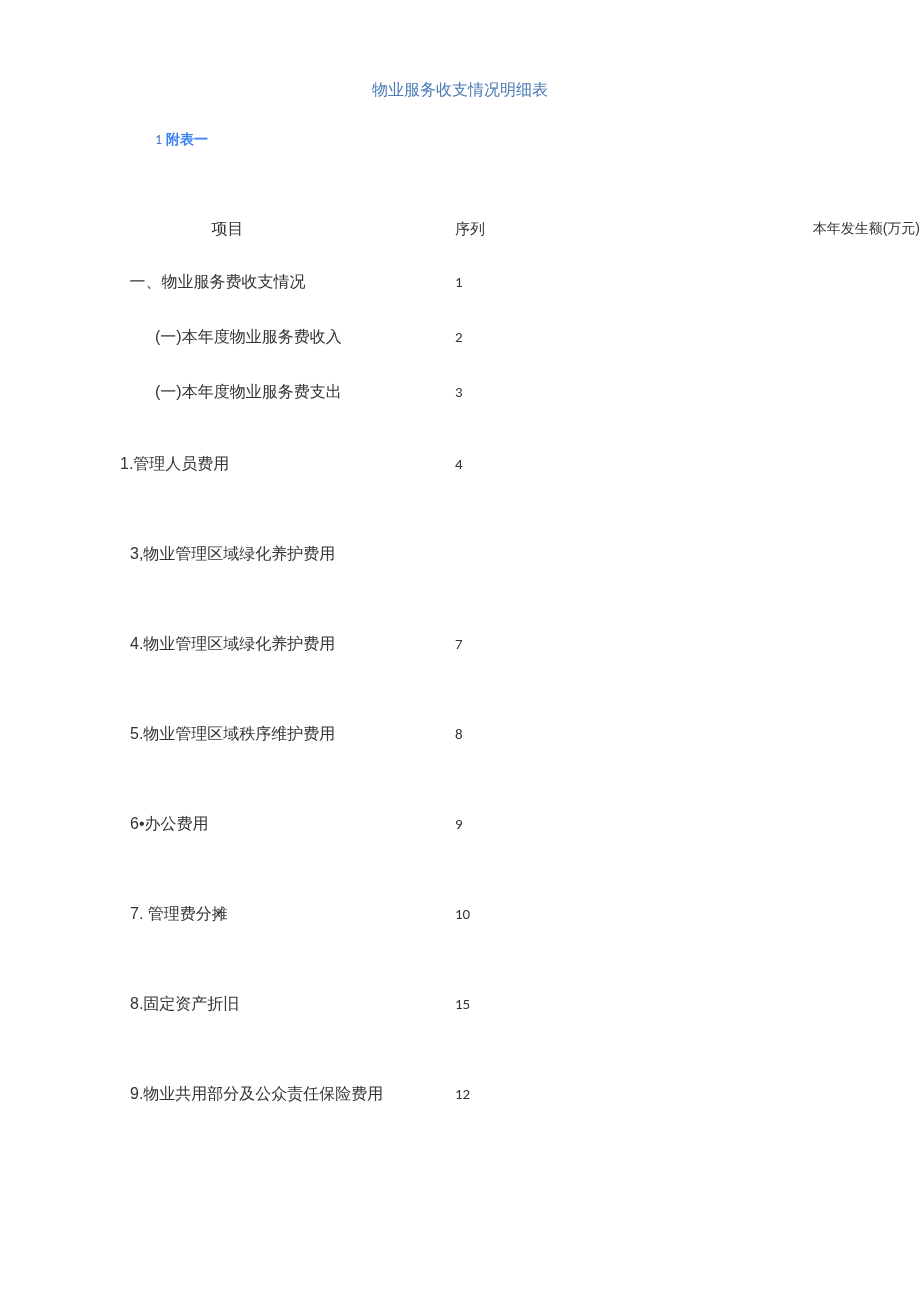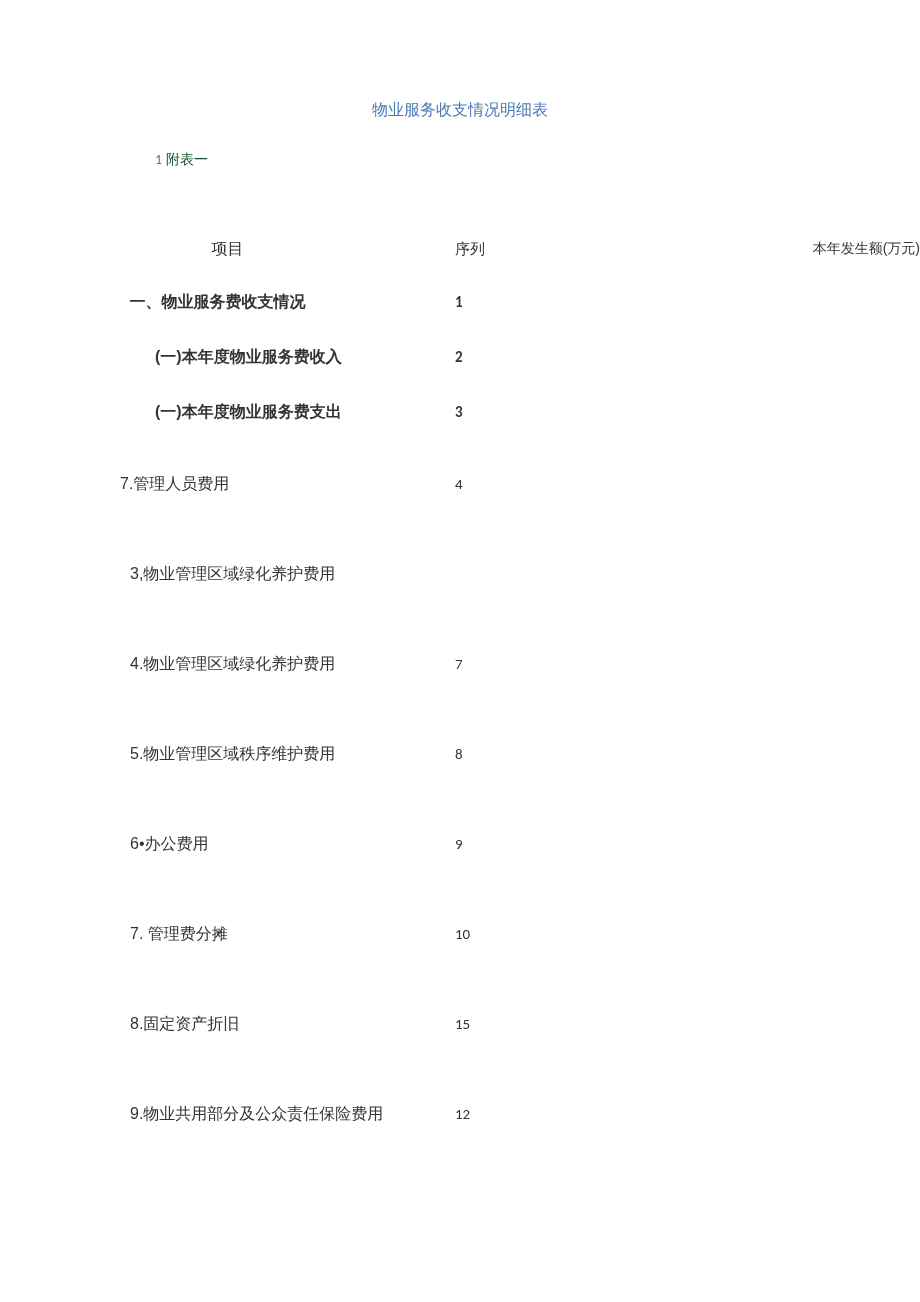--- a/index.html
+++ b/index.html
@@ -12,34 +12,35 @@
       height: 1302px;
       background: #ffffff;
       font-family: "Microsoft YaHei", "SimSun", sans-serif;
       color: #333;
       position: relative;
     }
     .title {
       text-align: center;
       color: #4a7ab5;
       font-size: 16px;
-      padding-top: 100px;
+      padding-top: 80px;
       font-weight: normal;
     }
     .subtitle {
       padding-left: 155px;
       padding-top: 30px;
       font-size: 14px;
     }
     .subtitle .num {
       color: #4a7ab5;
       font-family: Calibri, Arial, sans-serif;
     }
     .subtitle .label {
-      color: #14532d;
+      color: #3b82f6;
+      font-weight: bold;
     }
     .table-area {
       padding-top: 55px;
     }
     .row {
       display: flex;
       align-items: center;
       width: 100%;
     }
     .col-item {
@@ -63,21 +64,20 @@
     .header-row {
       height: 50px;
     }
     .header-row .col-item {
       text-align: center;
       padding-left: 0;
       padding-right: 0;
     }
     .row-short {
       height: 55px;
-      font-weight: bold;
     }
     .row-tall {
       height: 90px;
     }
     .row-vtall {
       height: 120px;
     }
     .text-center {
       text-align: center !important;
       padding-left: 0 !important;
@@ -121,21 +121,21 @@
     <div class="col-amount"></div>
   </div>
 
   <div class="row row-short">
     <div class="col-item indent-1">(一)本年度物业服务费支出</div>
     <div class="col-seq">3</div>
     <div class="col-amount"></div>
   </div>
 
   <div class="row row-tall">
-    <div class="col-item indent-0">7.管理人员费用</div>
+    <div class="col-item indent-0">1.管理人员费用</div>
     <div class="col-seq">4</div>
     <div class="col-amount"></div>
   </div>
 
 
   <div class="row row-tall">
     <div class="col-item">3,物业管理区域绿化养护费用</div>
     <div class="col-seq"></div>
     <div class="col-amount"></div>
   </div>

